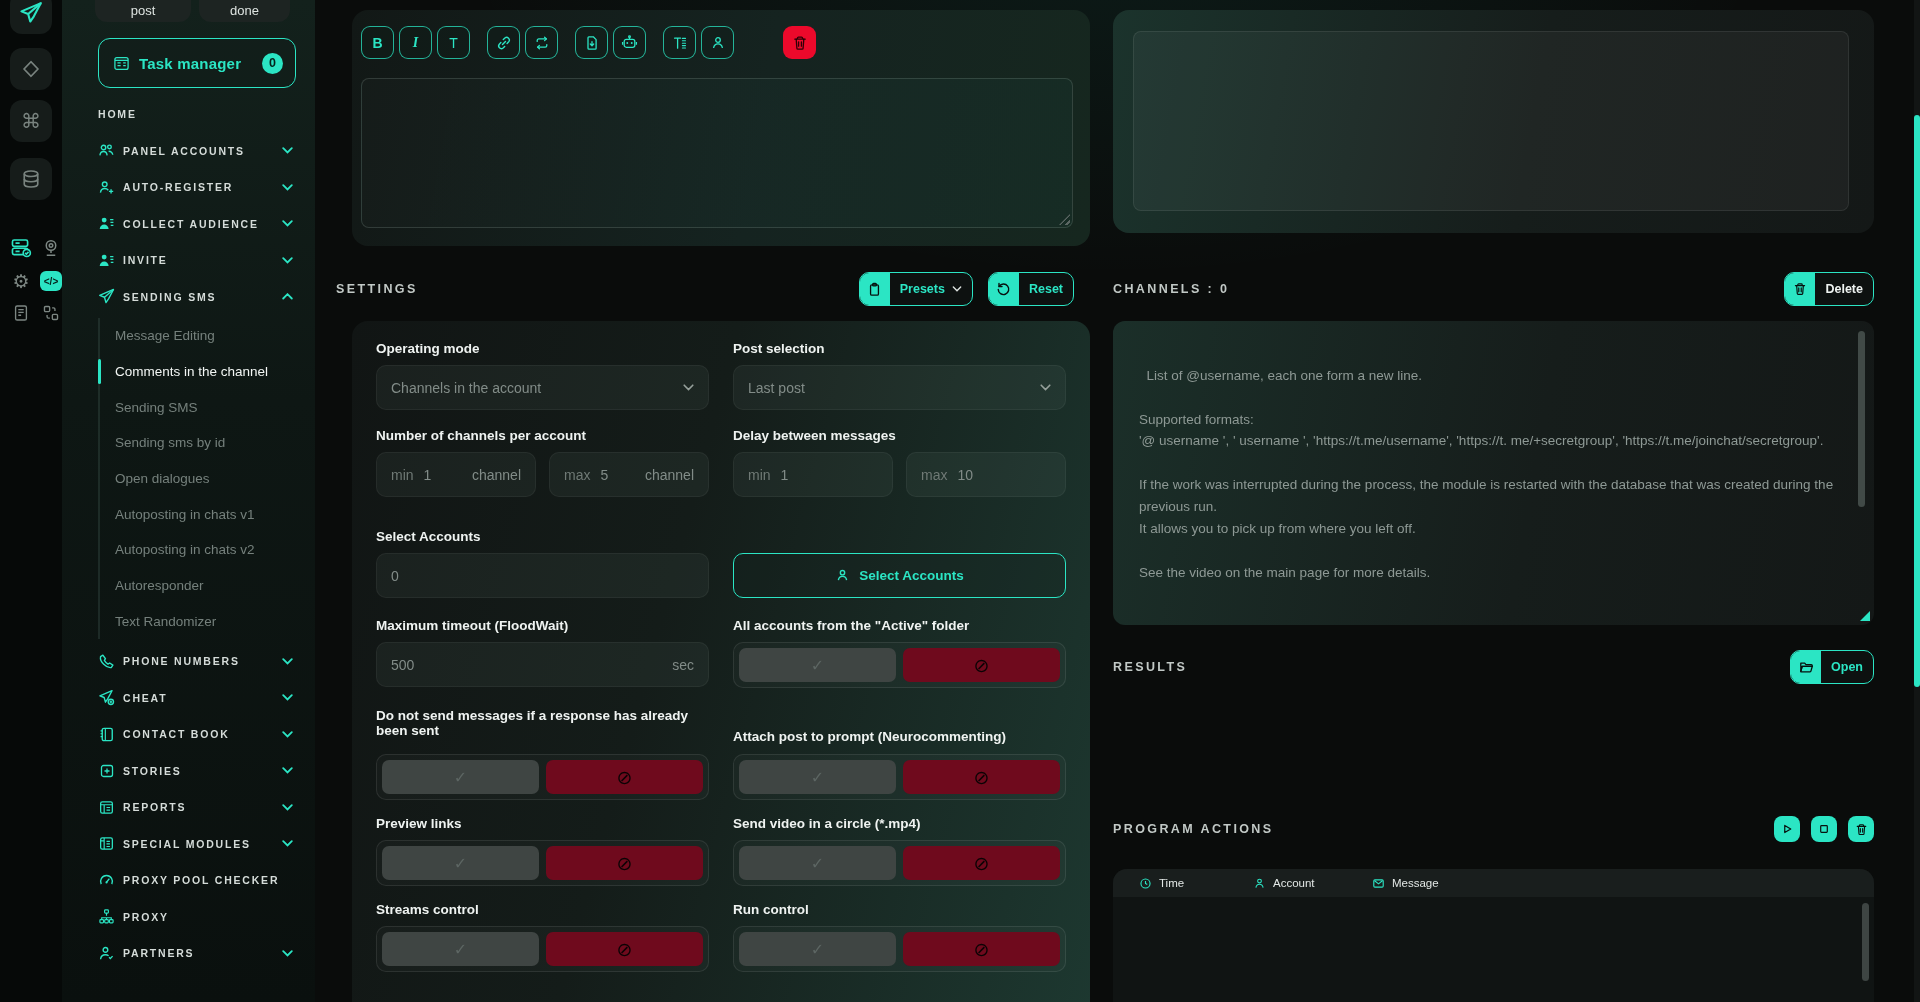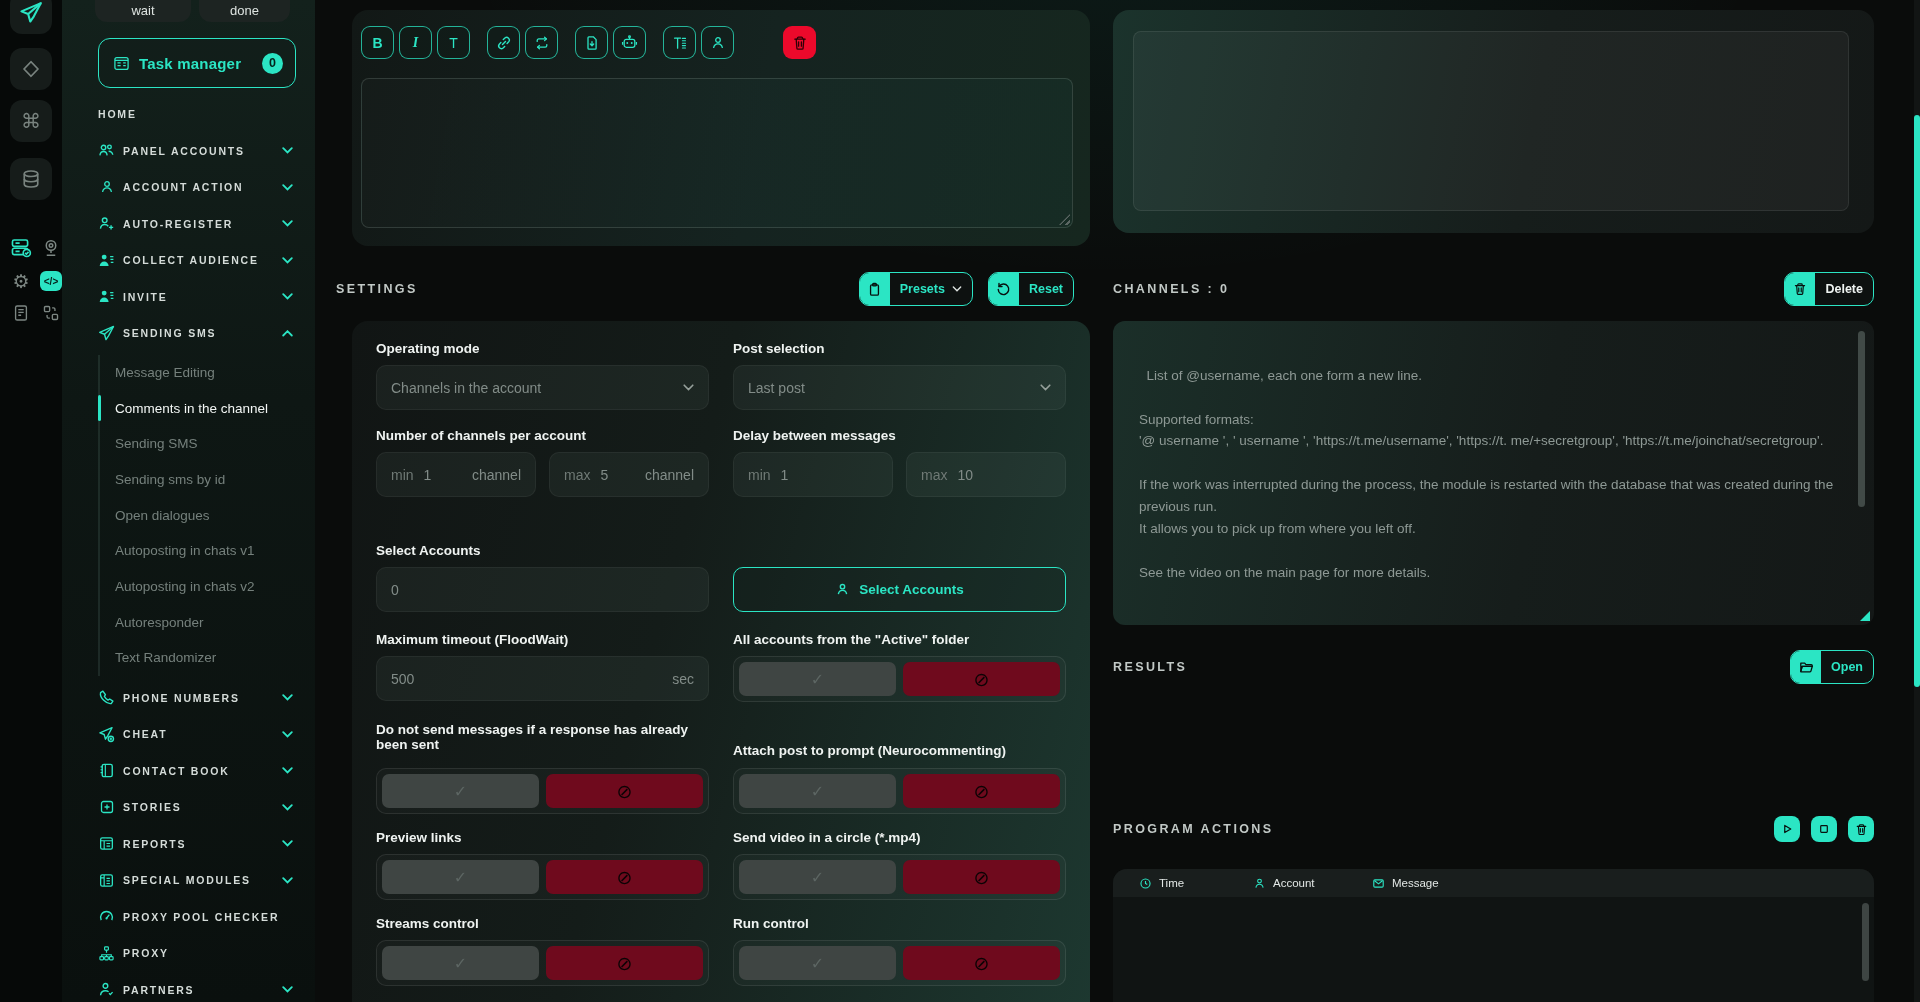--- a/index.html
+++ b/index.html
@@ -77,21 +77,21 @@
   .f-label.tall { min-height:37px; }
   .control { height:45px; border-radius:10px; background:rgba(150,180,168,.07); border:1px solid rgba(255,255,255,.05);
     display:flex; align-items:center; padding:0 14px; color:#828c88; font-size:14px; }
   .select { justify-content:space-between; }
   .sel-chev { color:#96a09b; display:flex; }
   .pair { display:flex; gap:13px; }
   .pair .control { width:160px; }
   .pre { color:#6f7975; margin-right:10px; }
   .suf { margin-left:auto; color:#828c88; }
   .row-m1 { margin-bottom:18px; }
-  .row-m2 { margin-bottom:46px; }
+  .row-m2 { margin-bottom:32px; }
   .row-m3 { margin-bottom:20px; }
   .row-m4 { margin-bottom:16px; }
   .btn-outline { height:45px; border:1.5px solid #2be5c4; border-radius:10px; display:flex; align-items:center; justify-content:center; gap:9px;
     color:#2be5c4; font-weight:bold; font-size:13.5px; background:rgba(20,35,30,.25); }
   .toggle { height:46px; border:1px solid rgba(255,255,255,.09); border-radius:10px; background:rgba(255,255,255,.025);
     display:grid; grid-template-columns:1fr 1fr; gap:7px; padding:5px; }
   .seg { border-radius:7px; display:flex; align-items:center; justify-content:center; }
   .seg.ok { background:#3f4543; color:#5d6663; font-size:16px; font-weight:bold; }
   .seg.no { background:#6f0a1d; color:#0b0304; font-size:19px; }
 
@@ -173,21 +173,21 @@
     <svg width="18" height="18" viewBox="0 0 16 16" fill="none" stroke="currentColor" stroke-width="1.2">
         <rect x="2.2" y="2.2" width="4.6" height="4.6" rx="1"></rect>
         <rect x="9.2" y="9.2" width="4.6" height="4.6" rx="1"></rect>
         <path d="M11.5 6.3V4.6c0-.7-.5-1.2-1.2-1.2H9M4.5 9.7v1.7c0 .7.5 1.2 1.2 1.2H7"></path>
       </svg>
   </div>
 </div>
 
 <div class="sidebar">
   <div class="top-pill" style="left:33px; width:96px;">
-    <span>wait</span>
+    <span>post</span>
   </div>
   <div class="top-pill" style="left:137px; width:91px;">
     <span>done</span>
   </div>
 
   <div class="tm-btn">
     <span>
       <svg width="17" height="17" viewBox="0 0 16 16" fill="none" stroke="currentColor" stroke-width="1.2">
           <rect x="1.8" y="2.5" width="12.4" height="11" rx="1.8"></rect>
           <path d="M1.8 5h12.4M4.2 7.5h3M4.2 10h3M9.6 7.5h2.4M9.6 10h2.4"></path>
@@ -212,34 +212,20 @@
           </svg>
         </span>
       <span class="cap">PANEL ACCOUNTS</span>
       <span class="chev">
           <svg width="11" height="7" viewBox="0 0 11 7" fill="none" stroke="currentColor" stroke-width="1.8" stroke-linecap="round">
             <path d="m1.2 1.2 4.3 4.3 4.3-4.3"></path>
           </svg>
         </span>
     </div>
 
-    <div class="nav-item">
-      <span class="nav-ic">
-          <svg width="16" height="16" viewBox="0 0 16 16" fill="none" stroke="currentColor" stroke-width="1.3">
-            <circle cx="8" cy="5" r="2.3"></circle>
-            <path d="M3.6 13c.4-2.7 2.1-4.1 4.4-4.1s4 1.4 4.4 4.1"></path>
-          </svg>
-        </span>
-      <span class="cap">ACCOUNT ACTION</span>
-      <span class="chev">
-          <svg width="11" height="7" viewBox="0 0 11 7" fill="none" stroke="currentColor" stroke-width="1.8" stroke-linecap="round">
-            <path d="m1.2 1.2 4.3 4.3 4.3-4.3"></path>
-          </svg>
-        </span>
-    </div>
 
     <div class="nav-item">
       <span class="nav-ic">
           <svg width="17" height="17" viewBox="0 0 16 16" fill="none" stroke="currentColor" stroke-width="1.3">
             <circle cx="6.3" cy="5" r="2.2"></circle>
             <path d="M2.3 12.8c.4-2.5 2-3.8 4-3.8 1.4 0 2.6.6 3.4 1.6"></path>
             <path d="M12.3 9.6v4M10.3 11.6h4"></path>
           </svg>
         </span>
       <span class="cap">AUTO-REGISTER</span>

